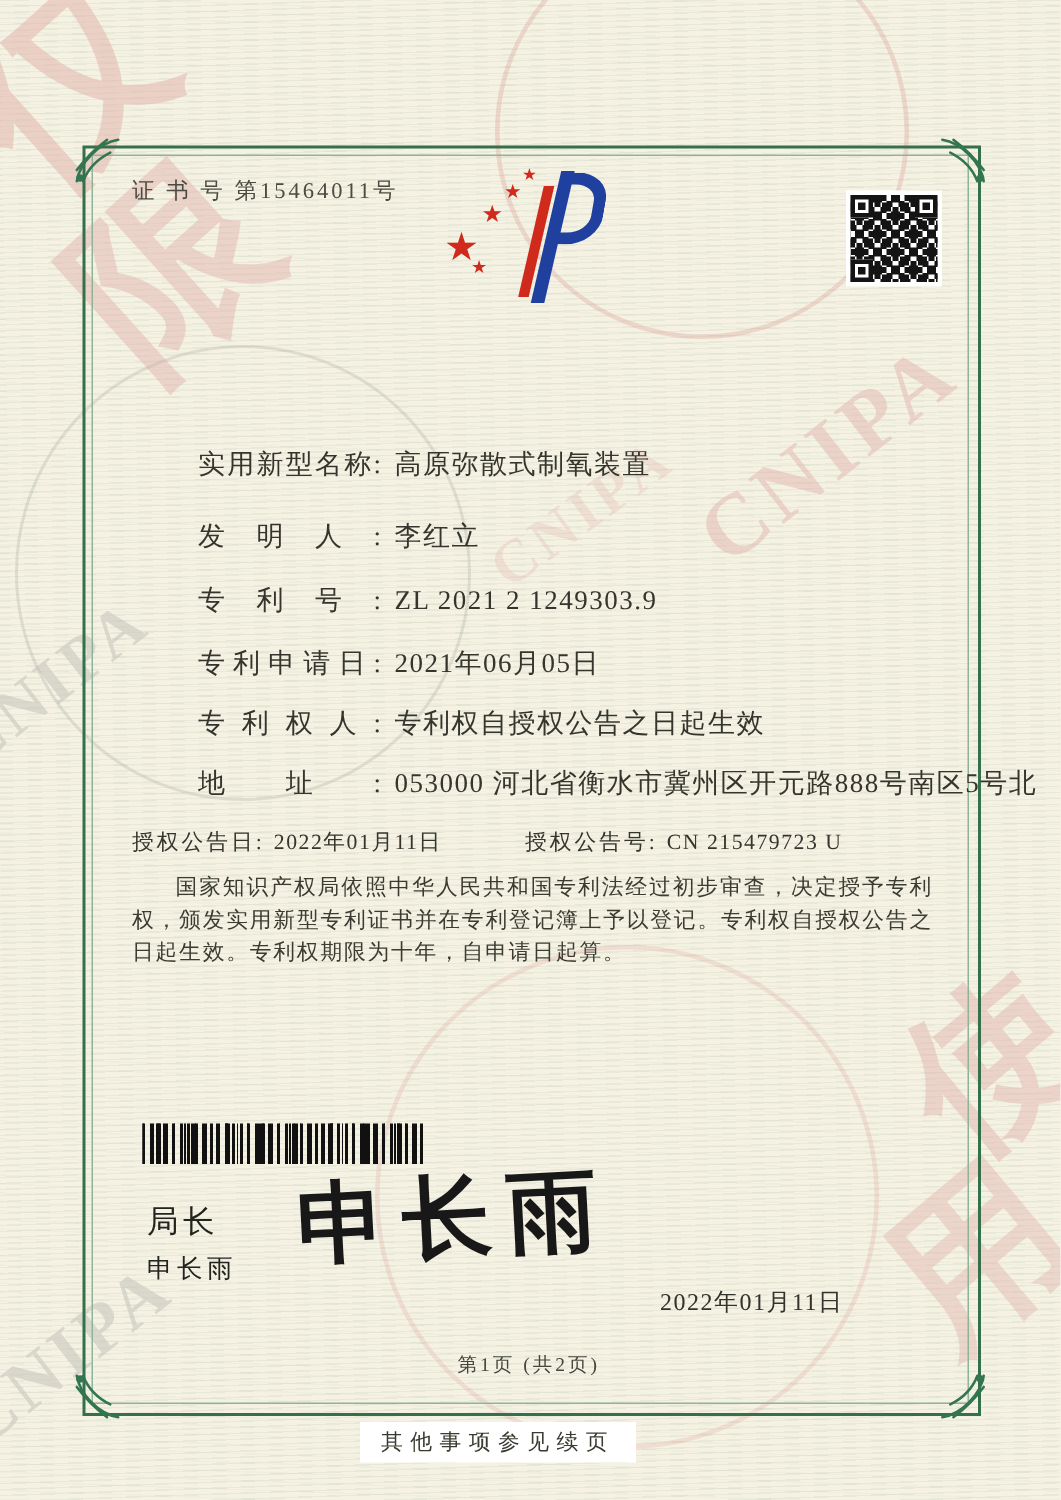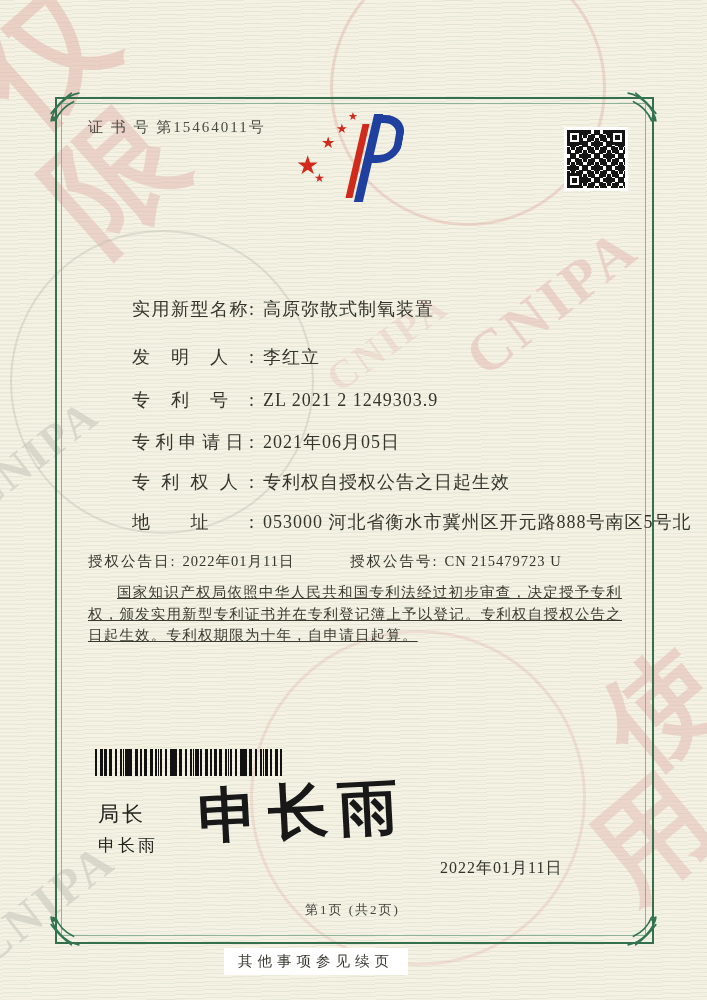--- a/index.html
+++ b/index.html
@@ -74,37 +74,37 @@
   .flabel{display:inline-block;width:122px;text-align:justify;text-align-last:justify;}
   .fvalue{margin-left:9px;letter-spacing:1px;}
   .r0{top:297px;} .r1{top:345px;} .r2{top:388px;} .r3{top:430px;} .r4{top:470px;} .r5{top:510px;}
   .grant{position:absolute;left:88px;top:552px;width:540px;font-size:14.5px;color:#35352d;white-space:nowrap;}
   .glabel{letter-spacing:2px;}
   .gvalue{margin-left:6px;letter-spacing:1px;}
   .g2{position:absolute;left:262px;top:0;}
   
   .body-text{position:absolute;left:88px;top:582px;width:534px;font-size:14.5px;line-height:21.5px;
     color:#3b3b31;text-align:justify;letter-spacing:1.2px;}
-  .body-text p{margin:0 0 10px 0;text-indent:2em;text-decoration:underline;}
+  .body-text p{margin:0 0 10px 0;text-indent:2em;}
   
   .barcode{position:absolute;left:95px;top:749px;width:188px;height:27px;
     background:
       repeating-linear-gradient(90deg,#111 0 2px,rgba(0,0,0,0) 2px 5px),
       repeating-linear-gradient(90deg,#111 0 1px,rgba(0,0,0,0) 1px 7px),
       repeating-linear-gradient(90deg,rgba(0,0,0,0) 0 9px,#111 9px 12px,rgba(0,0,0,0) 12px 23px);}
   .signer-title{position:absolute;left:98px;top:800px;font-size:21px;color:#23231f;
     font-family:"Liberation Sans","DejaVu Sans",sans-serif;letter-spacing:3px;font-weight:500;}
   .signer-name{position:absolute;left:98px;top:834px;font-size:17px;color:#23231f;
     font-family:"Liberation Sans","DejaVu Sans",sans-serif;letter-spacing:3px;font-weight:500;}
   .autograph{position:absolute;left:198px;top:772px;font-size:60px;color:#181818;font-weight:700;
     transform:rotate(-3deg);letter-spacing:10px;white-space:nowrap;}
   .issue-date{position:absolute;left:440px;top:858px;font-size:16px;color:#33332c;letter-spacing:1px;}
   .page-num{position:absolute;left:55px;top:901px;width:595px;text-align:center;font-size:13px;
     color:#45453d;letter-spacing:2px;}
-  .bottom-note{position:absolute;left:0;top:948px;width:632px;text-align:center;font-family:Liberation Serif, serif;}
+  .bottom-note{position:absolute;left:16px;top:948px;width:632px;text-align:center;font-family:Liberation Serif, serif;}
   .bottom-note span{display:inline-block;background:#ffffff;padding:4px 14px;font-size:14.5px;
     color:#3a3a31;letter-spacing:5px;}
 </style>
 </head>
 <body>
 
 <div class="page">
 
   <div class="wm wm0 wm-pink">仅</div>
   <div class="wm wm1 wm-pink">限</div>

